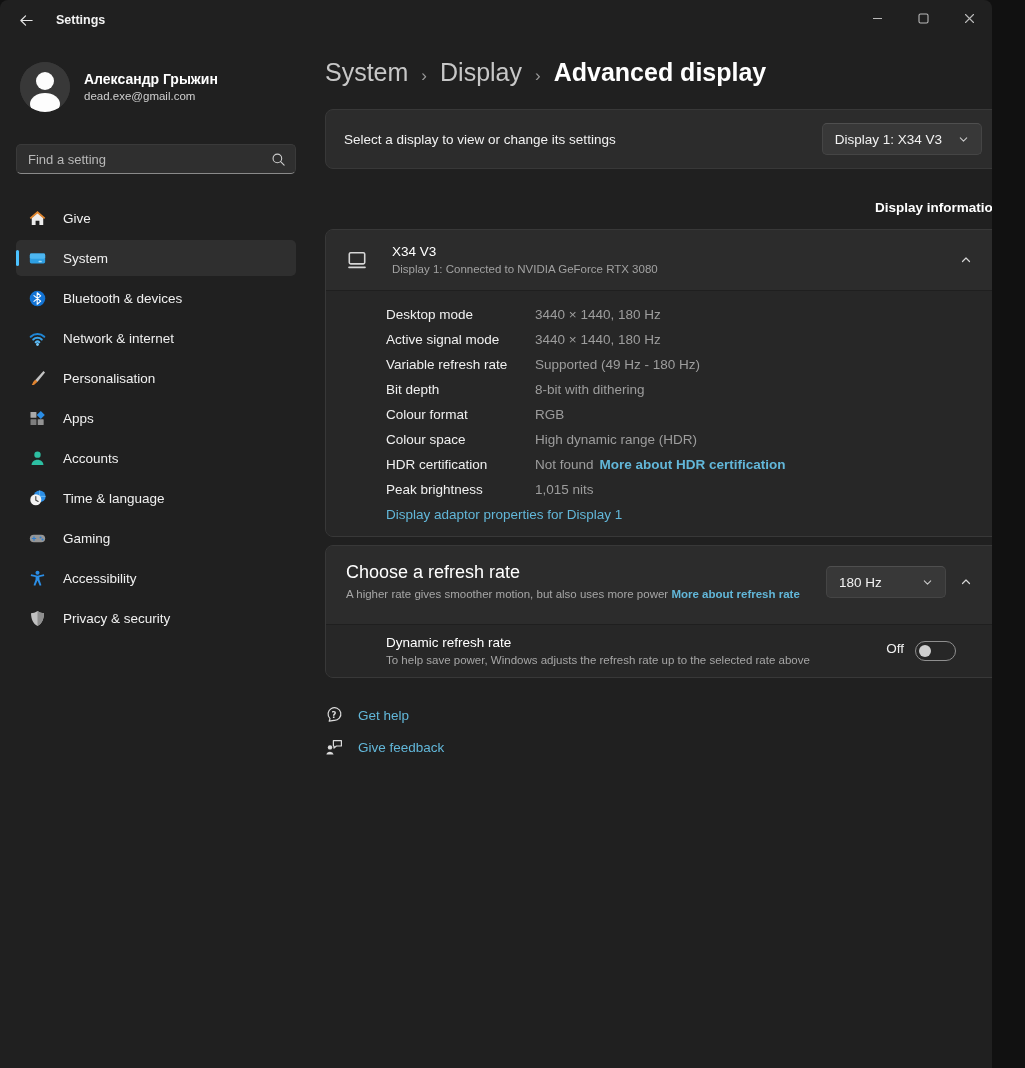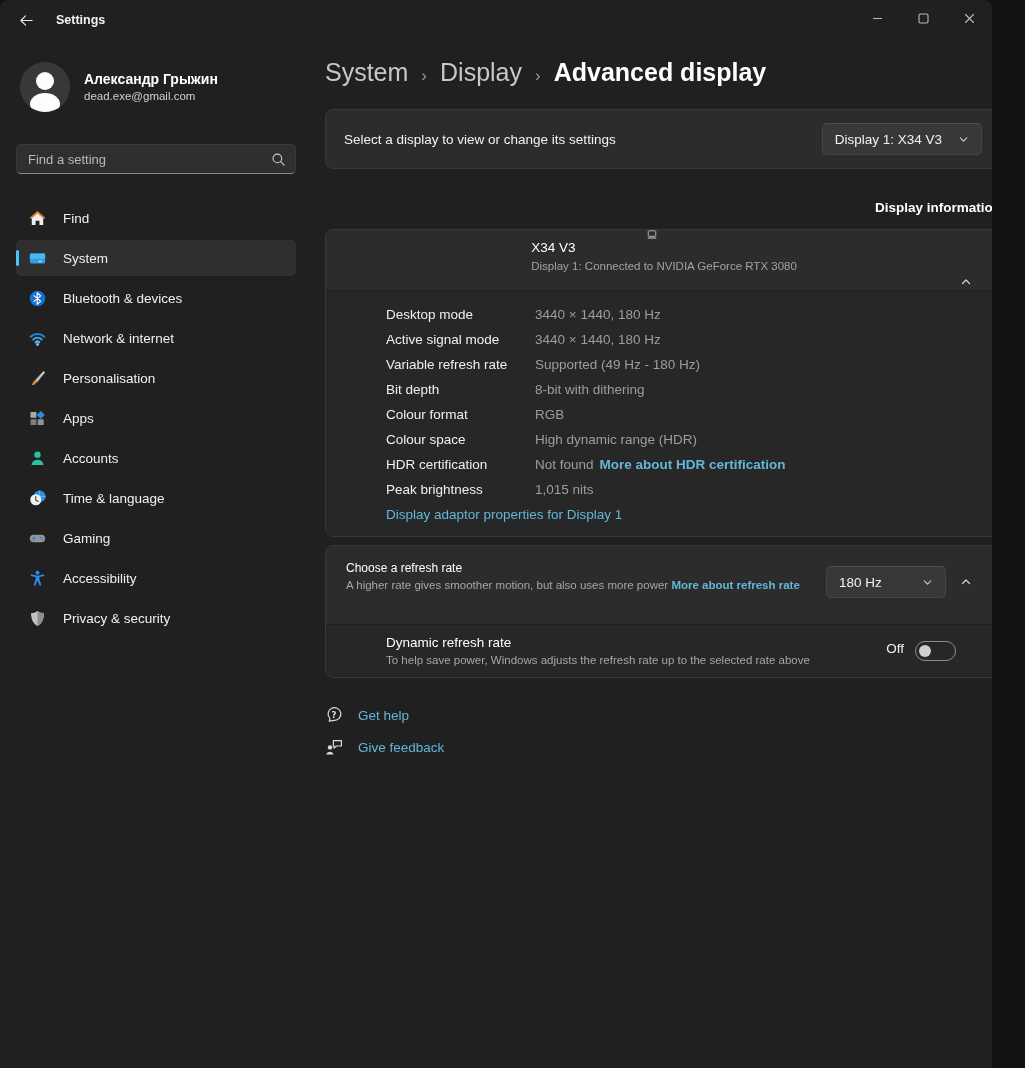--- a/index.html
+++ b/index.html
@@ -64,38 +64,38 @@
   .card{background:var(--card);border:1px solid var(--stroke);border-radius:8px;overflow:hidden;}
   .select-card{margin-top:22px;height:60px;display:flex;align-items:center;padding:0 18px 0 18px;}
   .select-label{font-size:13.5px;color:#f2f2f2;}
   .dropdown{margin-left:auto;height:32px;background:#383838;border:1px solid #454545;border-top-color:#4f4f4f;
     border-radius:5px;display:flex;align-items:center;gap:16px;padding:0 12px 0 12px;cursor:pointer;}
   .dropdown-value{font-size:13.5px;color:#f2f2f2;white-space:nowrap;}
 
   .section-title{margin-top:31px;font-size:13.5px;font-weight:700;color:#fff;text-align:right;}
 
   .info-card{margin-top:14px;}
-  .card-header{height:60px;display:flex;align-items:center;padding:0 18px 0 20px;background:var(--card);flex-direction:column;}
+  .card-header{height:60px;display:flex;align-items:center;padding:0 18px 0 20px;background:var(--card);}
   .monitor-icon{width:22px;height:19px;margin-right:24px;}
   .card-header-text .ch-title{font-size:13.5px;color:#fff;line-height:1.4;}
   .card-header-text .ch-sub{font-size:11.5px;color:#a2a2a2;line-height:1.4;}
   .expander-btn{margin-left:auto;width:32px;height:32px;display:flex;align-items:center;justify-content:center;
     border-radius:4px;cursor:pointer;}
   .card-divider{height:1px;background:#1f1f1f;}
   .info-body{background:var(--card-body);padding:11px 18px 13px 60px;}
   .info-row{display:flex;height:25px;align-items:center;font-size:13.5px;}
   .info-label{width:149px;flex:0 0 auto;color:#f0f0f0;}
   .info-value{color:var(--value);}
   .info-link{color:var(--link);font-weight:700;margin-left:6px;cursor:pointer;}
   .adapter-link{display:inline-block;margin-top:5px;font-size:13.5px;color:var(--link);cursor:pointer;}
 
   .refresh-card{margin-top:8px;}
   .refresh-header{display:flex;padding:13px 18px 13px 20px;background:var(--card);min-height:78px;}
   .refresh-text{width:470px;}
-  .rt-title{font-size:12px;color:#fff;line-height:1.5;}
+  .rt-title{font-size:18px;color:#fff;line-height:1.5;}
   .rt-desc{font-size:11.5px;color:#a6a6a6;line-height:1.45;}
   .rt-link{color:var(--link);font-weight:700;cursor:pointer;}
   .refresh-right{margin-left:auto;display:flex;align-items:flex-start;padding-top:7px;}
   .refresh-right .dropdown{margin-left:4px;width:120px;}
   .refresh-right .expander-btn{margin-left:4px;margin-top:0;}
   .subrow{background:var(--card-body);display:flex;align-items:center;min-height:52px;
     padding:0 44px 0 60px;}
   .sr-title{font-size:13.5px;color:#fff;line-height:1.45;}
   .sr-desc{font-size:11.5px;color:#a6a6a6;line-height:1.45;}
   .toggle-group{margin-left:auto;display:flex;align-items:flex-start;gap:11px;}
@@ -166,21 +166,21 @@
 
     <div class="nav" id="nav-list">
   <div class="nav-item">
 
     <span class="nav-icon">
             <svg viewBox="0 0 16 16">
               <path d="M8 2.6 L13.4 7.2 V14 H9.8 V10 H6.2 V14 H2.6 V7.2 Z" fill="#ededed"></path>
               <path d="M8 0.9 L15.3 7.2 L14.2 8.4 L8 3.2 L1.8 8.4 L0.7 7.2 Z" fill="#e2872f"></path>
             </svg>
           </span>
-    <span class="nav-label">Find</span>
+    <span class="nav-label">Give</span>
   </div>
 
   <div class="nav-item active">
     <span class="nav-pill"></span>
     <span class="nav-icon">
             <svg viewBox="0 0 16 16">
               <rect x="0.8" y="3.2" width="14.4" height="9.6" rx="1.4" fill="#2e9fe3"></rect>
               <rect x="0.8" y="3.2" width="14.4" height="5" rx="1.4" fill="#4db6f0"></rect>
               <rect x="9" y="10.2" width="3" height="1.4" rx="0.5" fill="#9fdcfa"></rect>
             </svg>

